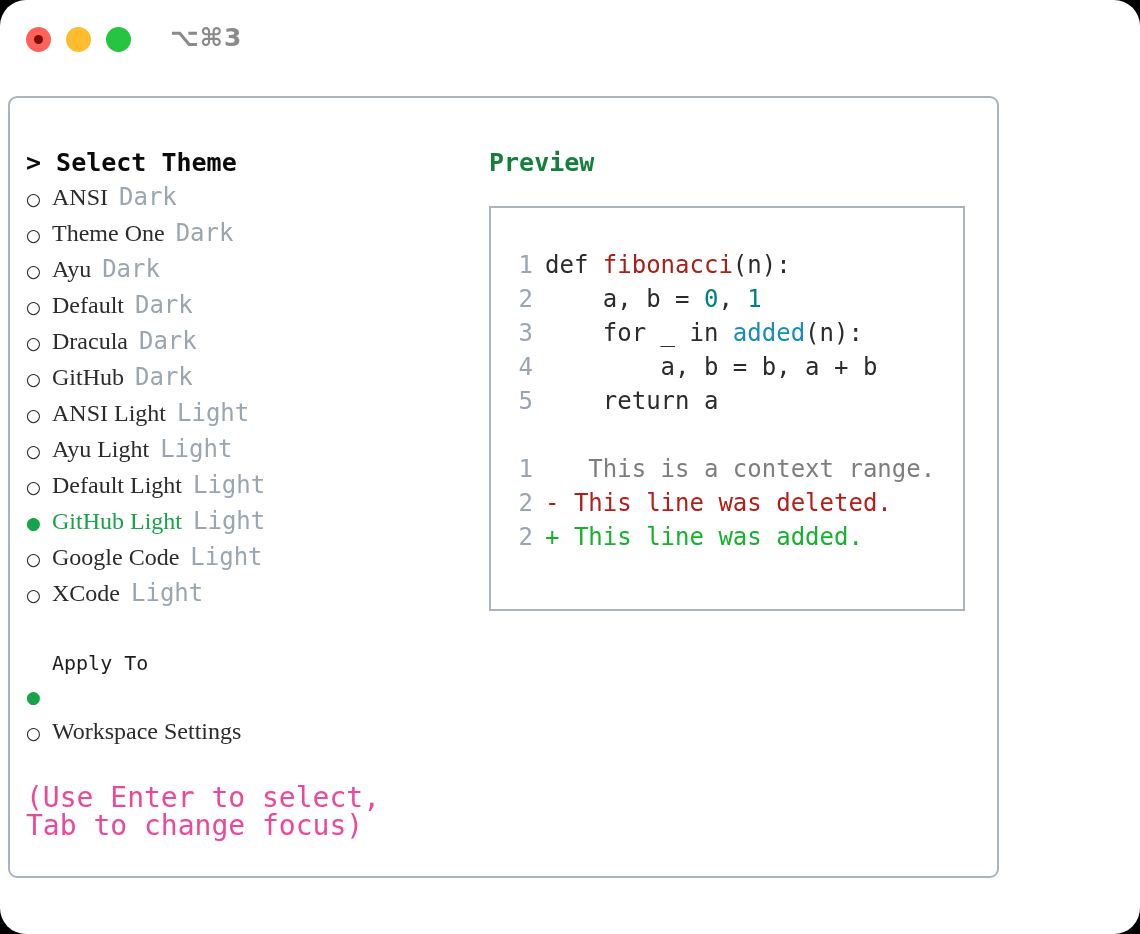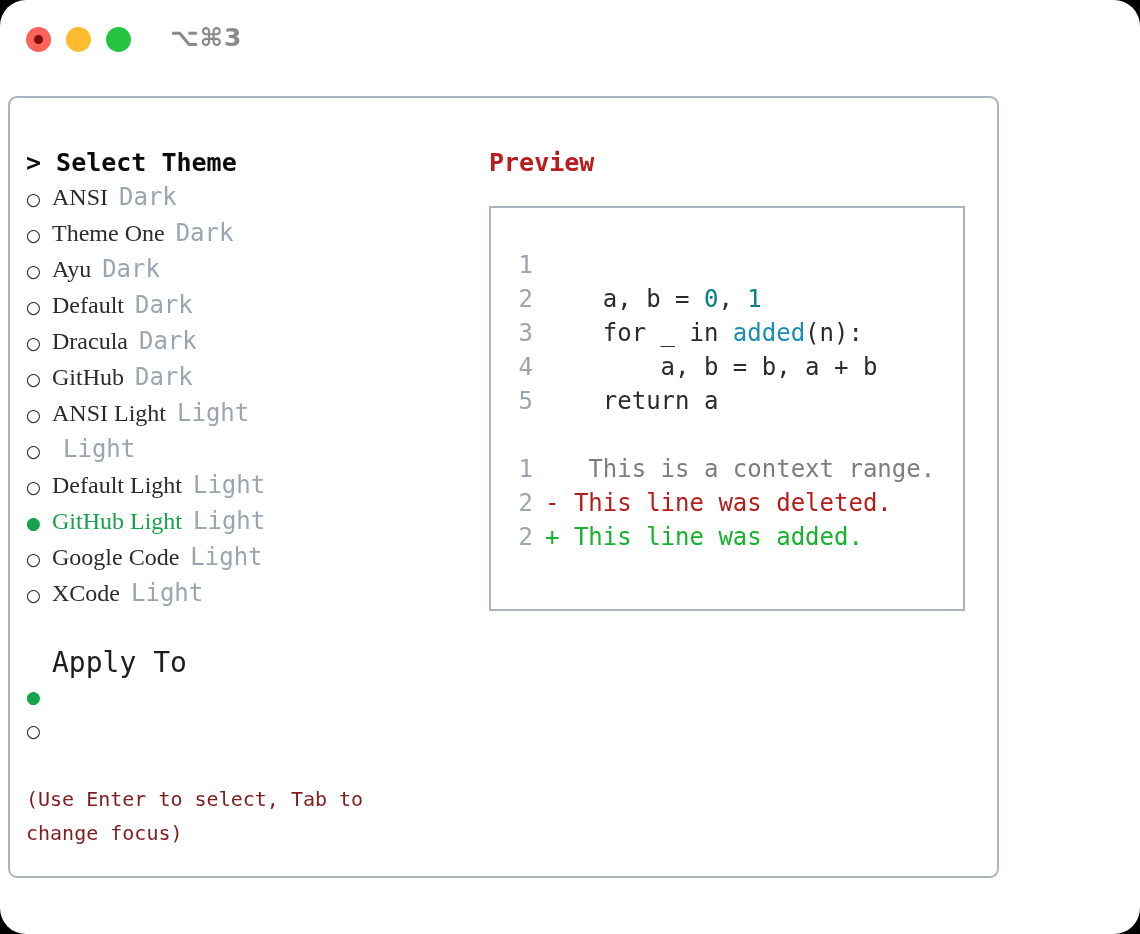--- a/index.html
+++ b/index.html
@@ -121,46 +121,46 @@
   .opt-label { color: #2b2b2b; font-family: Liberation Serif, serif; }
   .opt-row.selected .opt-label { color: #16a34a; }
   .opt-tag {
     color: #9aa5b1;
     margin-left: 11px;
   }
 
   .spacer-sm { height: 34px; }
 
   .subhead {
+    font-size: 20px;
+    color: #1d1d1d;
+    line-height: 34px;
+    padding-left: 26px;
+    white-space: pre;
+  }
+
+  .hint {
+    color: #ec4899;
     font-size: 28px;
-    color: #1d1d1d;
-    line-height: 34px;
-    padding-left: 26px;
-    white-space: pre;
-  }
-
-  .hint {
-    color: #7f1d1d;
-    font-size: 20px;
-    line-height: 34px;
+    line-height: 28px;
     width: 420px;
     white-space: pre-wrap;
   }
 
   
   .right-col {
     position: absolute;
     left: 479px;
     top: 48px;
     width: 490px;
   }
   .preview-head {
     font-size: 25px;
     font-weight: 700;
-    color: #b91c1c;
+    color: #15803d;
     line-height: 34px;
     white-space: pre;
   }
   .preview-box {
     margin-top: 26px;
     width: 476px;
     height: 405px;
     border: 2px solid #aab4c0;
     background: #ffffff;
     box-sizing: border-box;
@@ -213,47 +213,47 @@
       <div class="section-head">&gt; Select Theme</div>
 
       <div id="theme-list">
           <div class="opt-row"><span class="marker">○</span><span class="opt-label">ANSI</span><span class="opt-tag">Dark</span></div>
           <div class="opt-row"><span class="marker">○</span><span class="opt-label">Theme One</span><span class="opt-tag">Dark</span></div>
           <div class="opt-row"><span class="marker">○</span><span class="opt-label">Ayu</span><span class="opt-tag">Dark</span></div>
           <div class="opt-row"><span class="marker">○</span><span class="opt-label">Default</span><span class="opt-tag">Dark</span></div>
           <div class="opt-row"><span class="marker">○</span><span class="opt-label">Dracula</span><span class="opt-tag">Dark</span></div>
           <div class="opt-row"><span class="marker">○</span><span class="opt-label">GitHub</span><span class="opt-tag">Dark</span></div>
           <div class="opt-row"><span class="marker">○</span><span class="opt-label">ANSI Light</span><span class="opt-tag">Light</span></div>
-          <div class="opt-row"><span class="marker">○</span><span class="opt-tag">Light</span></div>
+          <div class="opt-row"><span class="marker">○</span><span class="opt-label">Ayu Light</span><span class="opt-tag">Light</span></div>
           <div class="opt-row"><span class="marker">○</span><span class="opt-label">Default Light</span><span class="opt-tag">Light</span></div>
           <div class="opt-row selected"><span class="marker sel">●</span><span class="opt-label">GitHub Light</span><span class="opt-tag">Light</span></div>
           <div class="opt-row"><span class="marker">○</span><span class="opt-label">Google Code</span><span class="opt-tag">Light</span></div>
           <div class="opt-row"><span class="marker">○</span><span class="opt-label">XCode</span><span class="opt-tag">Light</span></div>
         </div>
 
       <div class="spacer-sm"></div>
 
       <div class="subhead">Apply To</div>
 
       <div id="apply-list">
           <div class="opt-row selected"><span class="marker sel">●</span></div>
-          <div class="opt-row"><span class="marker">○</span></div>
+          <div class="opt-row"><span class="marker">○</span><span class="opt-label">Workspace Settings</span></div>
         </div>
 
       <div class="spacer-sm"></div>
 
       <div class="hint">(Use Enter to select, Tab to change focus)</div>
     </div>
 
     <div class="right-col">
       <div class="preview-head">Preview</div>
 
       <div class="preview-box">
         <div id="code-block">
-            <div class="code-line"><span class="lineno">1</span></div>
+            <div class="code-line"><span class="lineno">1</span><span><span class="tok-kw">def </span><span class="tok-fn">fibonacci</span><span class="code-text">(n):</span></span></div>
             <div class="code-line"><span class="lineno">2</span><span><span class="code-text">    a, b = </span><span class="tok-num">0</span><span class="code-text">, </span><span class="tok-num">1</span></span></div>
             <div class="code-line"><span class="lineno">3</span><span><span class="tok-kw">    for _ in </span><span class="tok-bi">added</span><span class="code-text">(n):</span></span></div>
             <div class="code-line"><span class="lineno">4</span><span><span class="code-text">        a, b = b, a + b</span></span></div>
             <div class="code-line"><span class="lineno">5</span><span><span class="tok-kw">    return a</span></span></div>
           </div>
         <div class="diff-gap"></div>
         <div id="diff-block">
             <div class="code-line"><span class="lineno">1</span><span class="diff-ctx"> </span><span class="diff-ctx">  This is a context range.</span></div>
             <div class="code-line"><span class="lineno">2</span><span class="diff-del">-</span><span class="diff-del"> This line was deleted.</span></div>
             <div class="code-line"><span class="lineno">2</span><span class="diff-add">+</span><span class="diff-add"> This line was added.</span></div>

